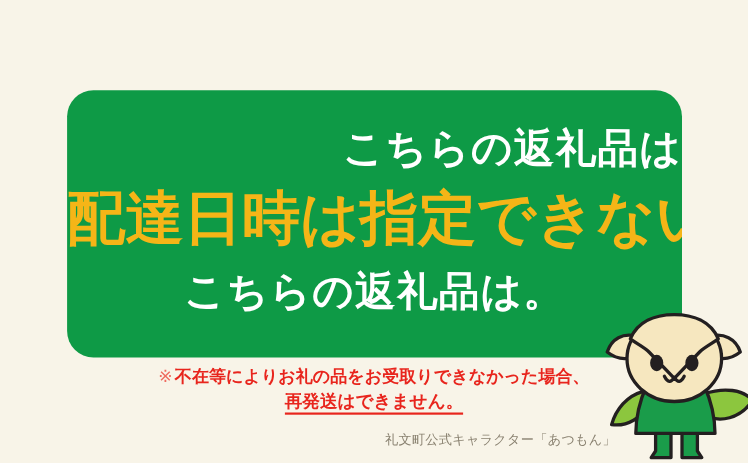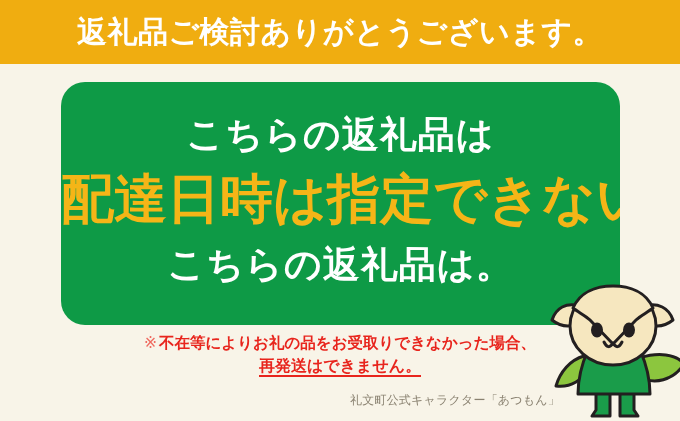--- a/index.html
+++ b/index.html
@@ -62,20 +62,21 @@
   .green-line {
     line-height: 1.0;
     white-space: nowrap;
     font-weight: bold;
   }
   #green-line-1 {
     color: #ffffff;
     font-size: 37px;
     margin-top: 12px;
     letter-spacing: 1px;
+    text-align: right;
   }
   #green-line-2 {
     color: #f5b517;
     font-size: 53px;
     margin-top: 19px;
     letter-spacing: 0px;
   }
   #green-line-3 {
     color: #ffffff;
     font-size: 37px;
@@ -136,23 +137,20 @@
     width: 146px;
     height: 153px;
   }
   #mascot svg { display: block; }
 </style>
 </head>
 <body>
 
 <div id="banner">
 
-  <div id="header-bar">
-    <div id="header-title">返礼品ご検討ありがとうございます。</div>
-  </div>
 
   <div id="green-panel">
     <div class="green-line" id="green-line-1">こちらの返礼品は</div>
     <div class="green-line" id="green-line-2">配達日時は指定できない</div>
     <div class="green-line" id="green-line-3">こちらの返礼品は。</div>
   </div>
 
   <div id="mascot-caption">礼文町公式キャラクター「あつもん」</div>
 
   <div id="notice">

